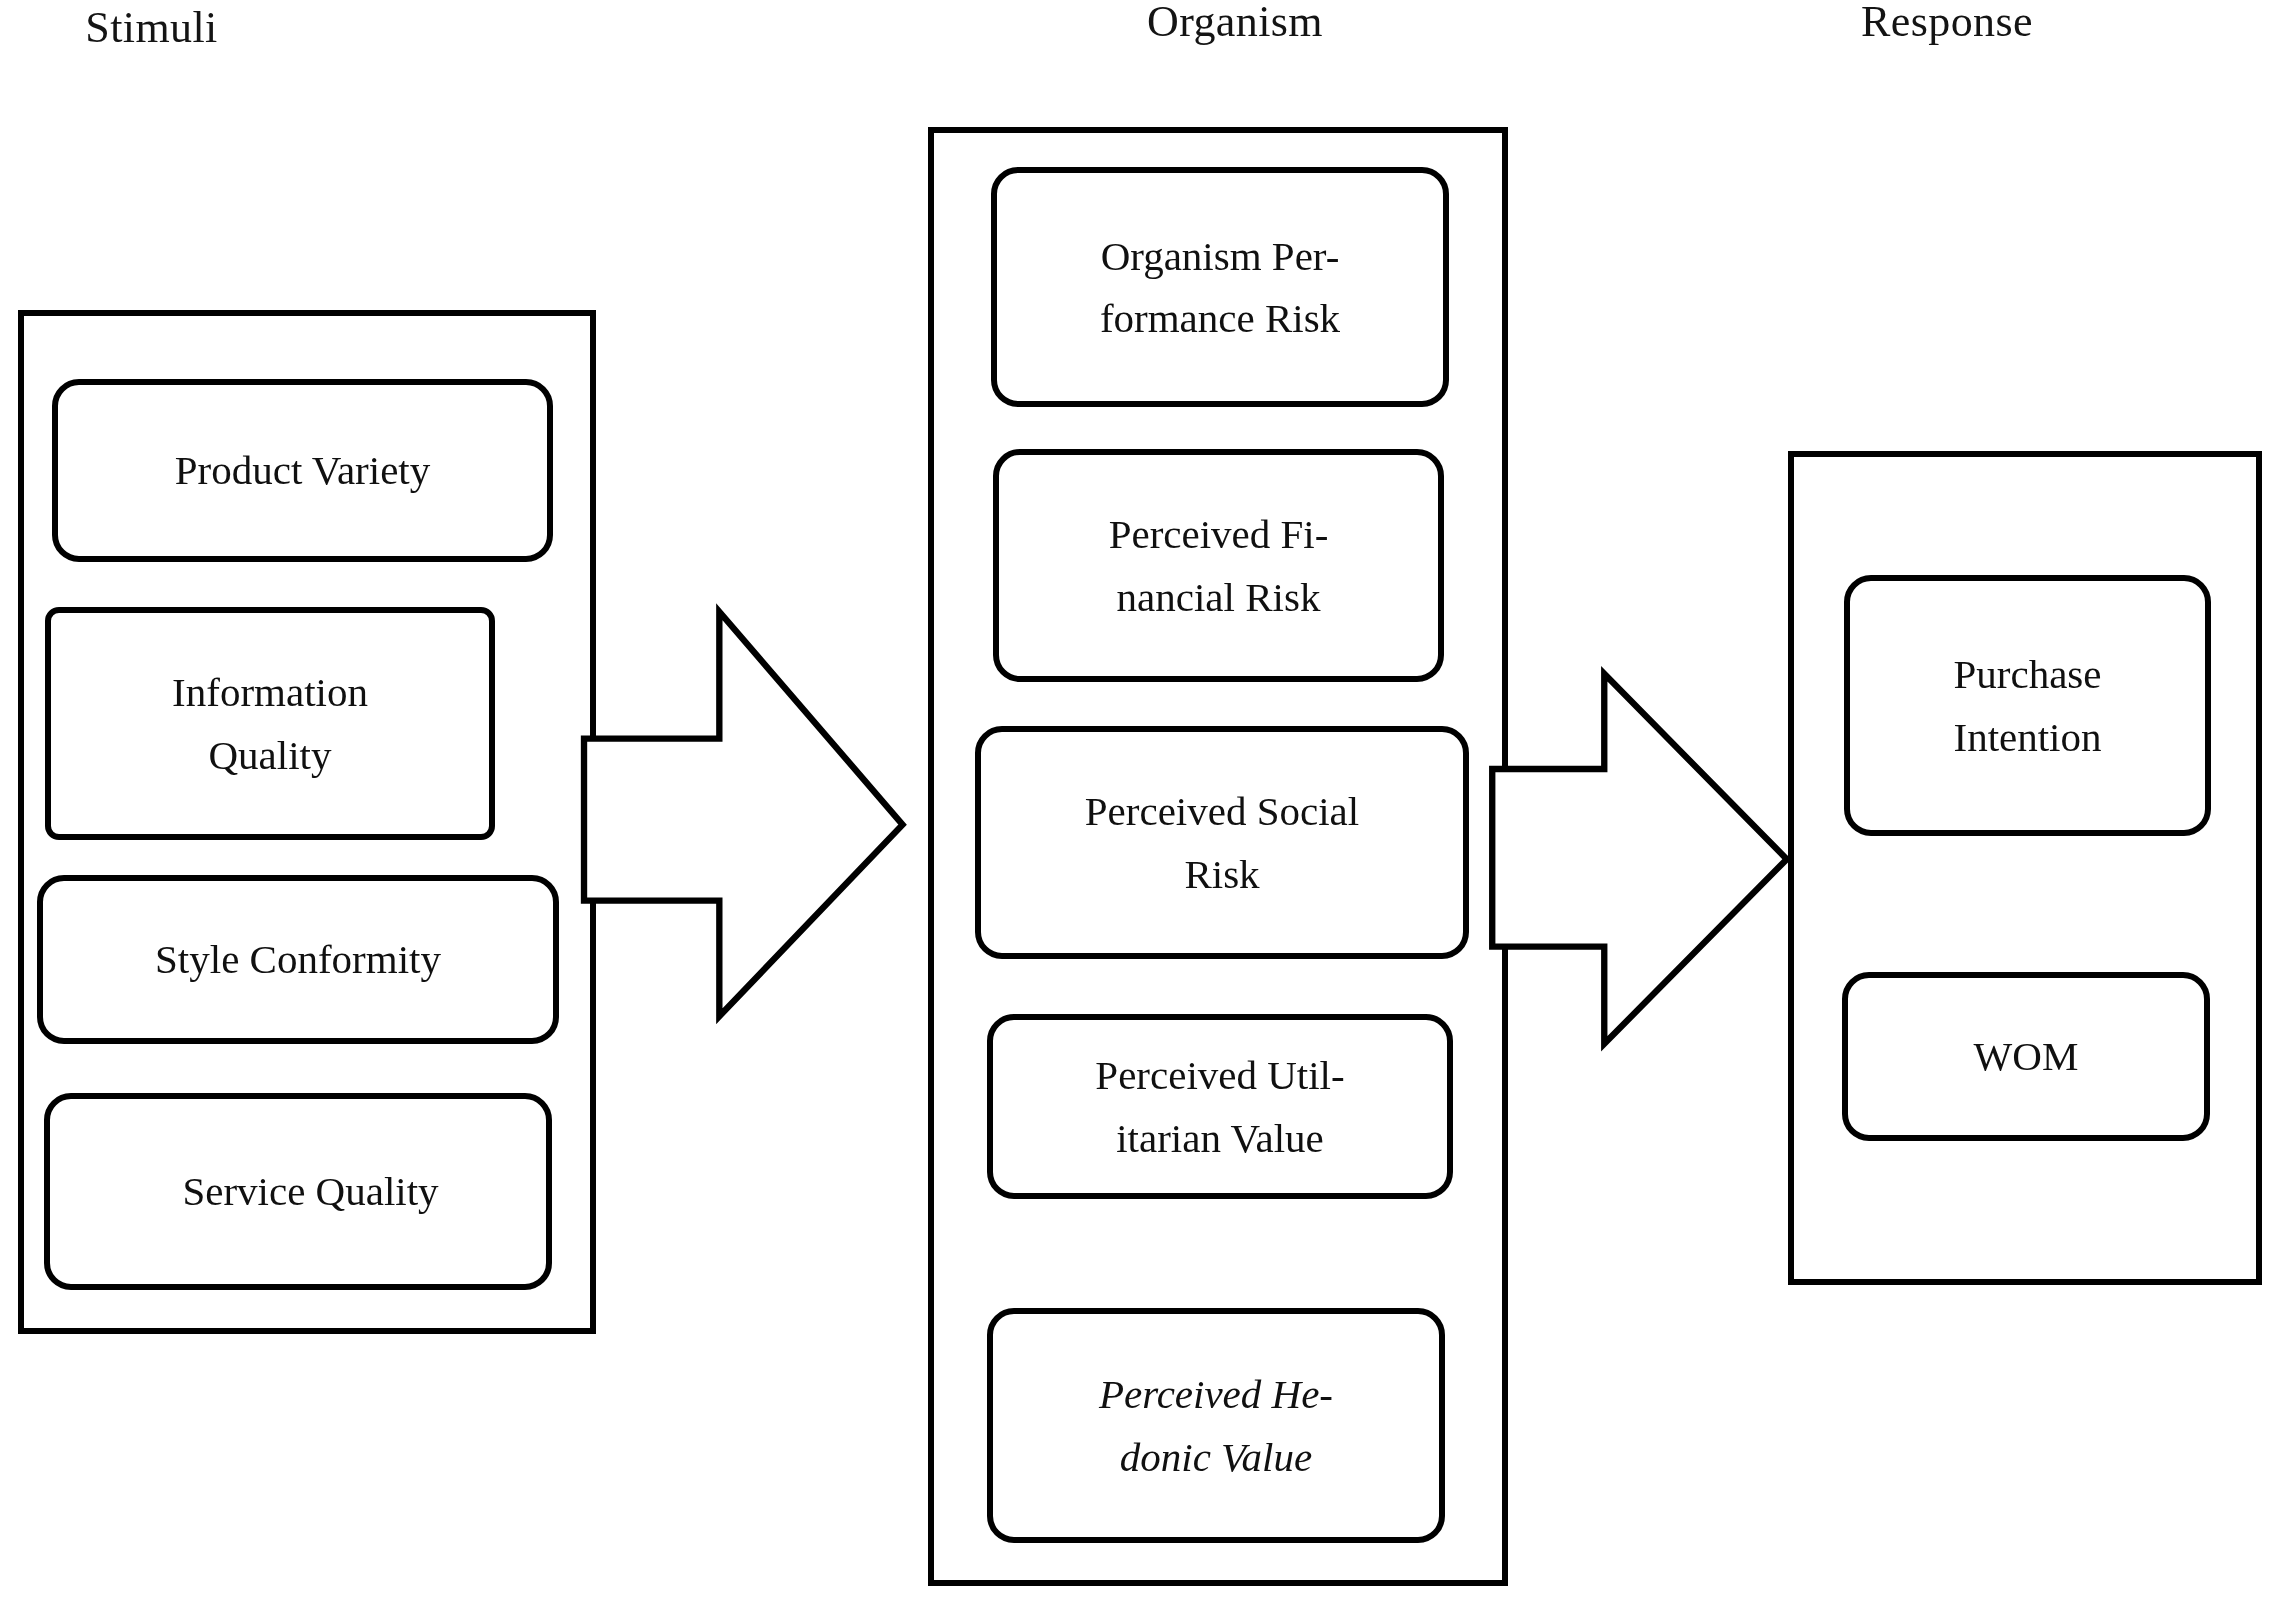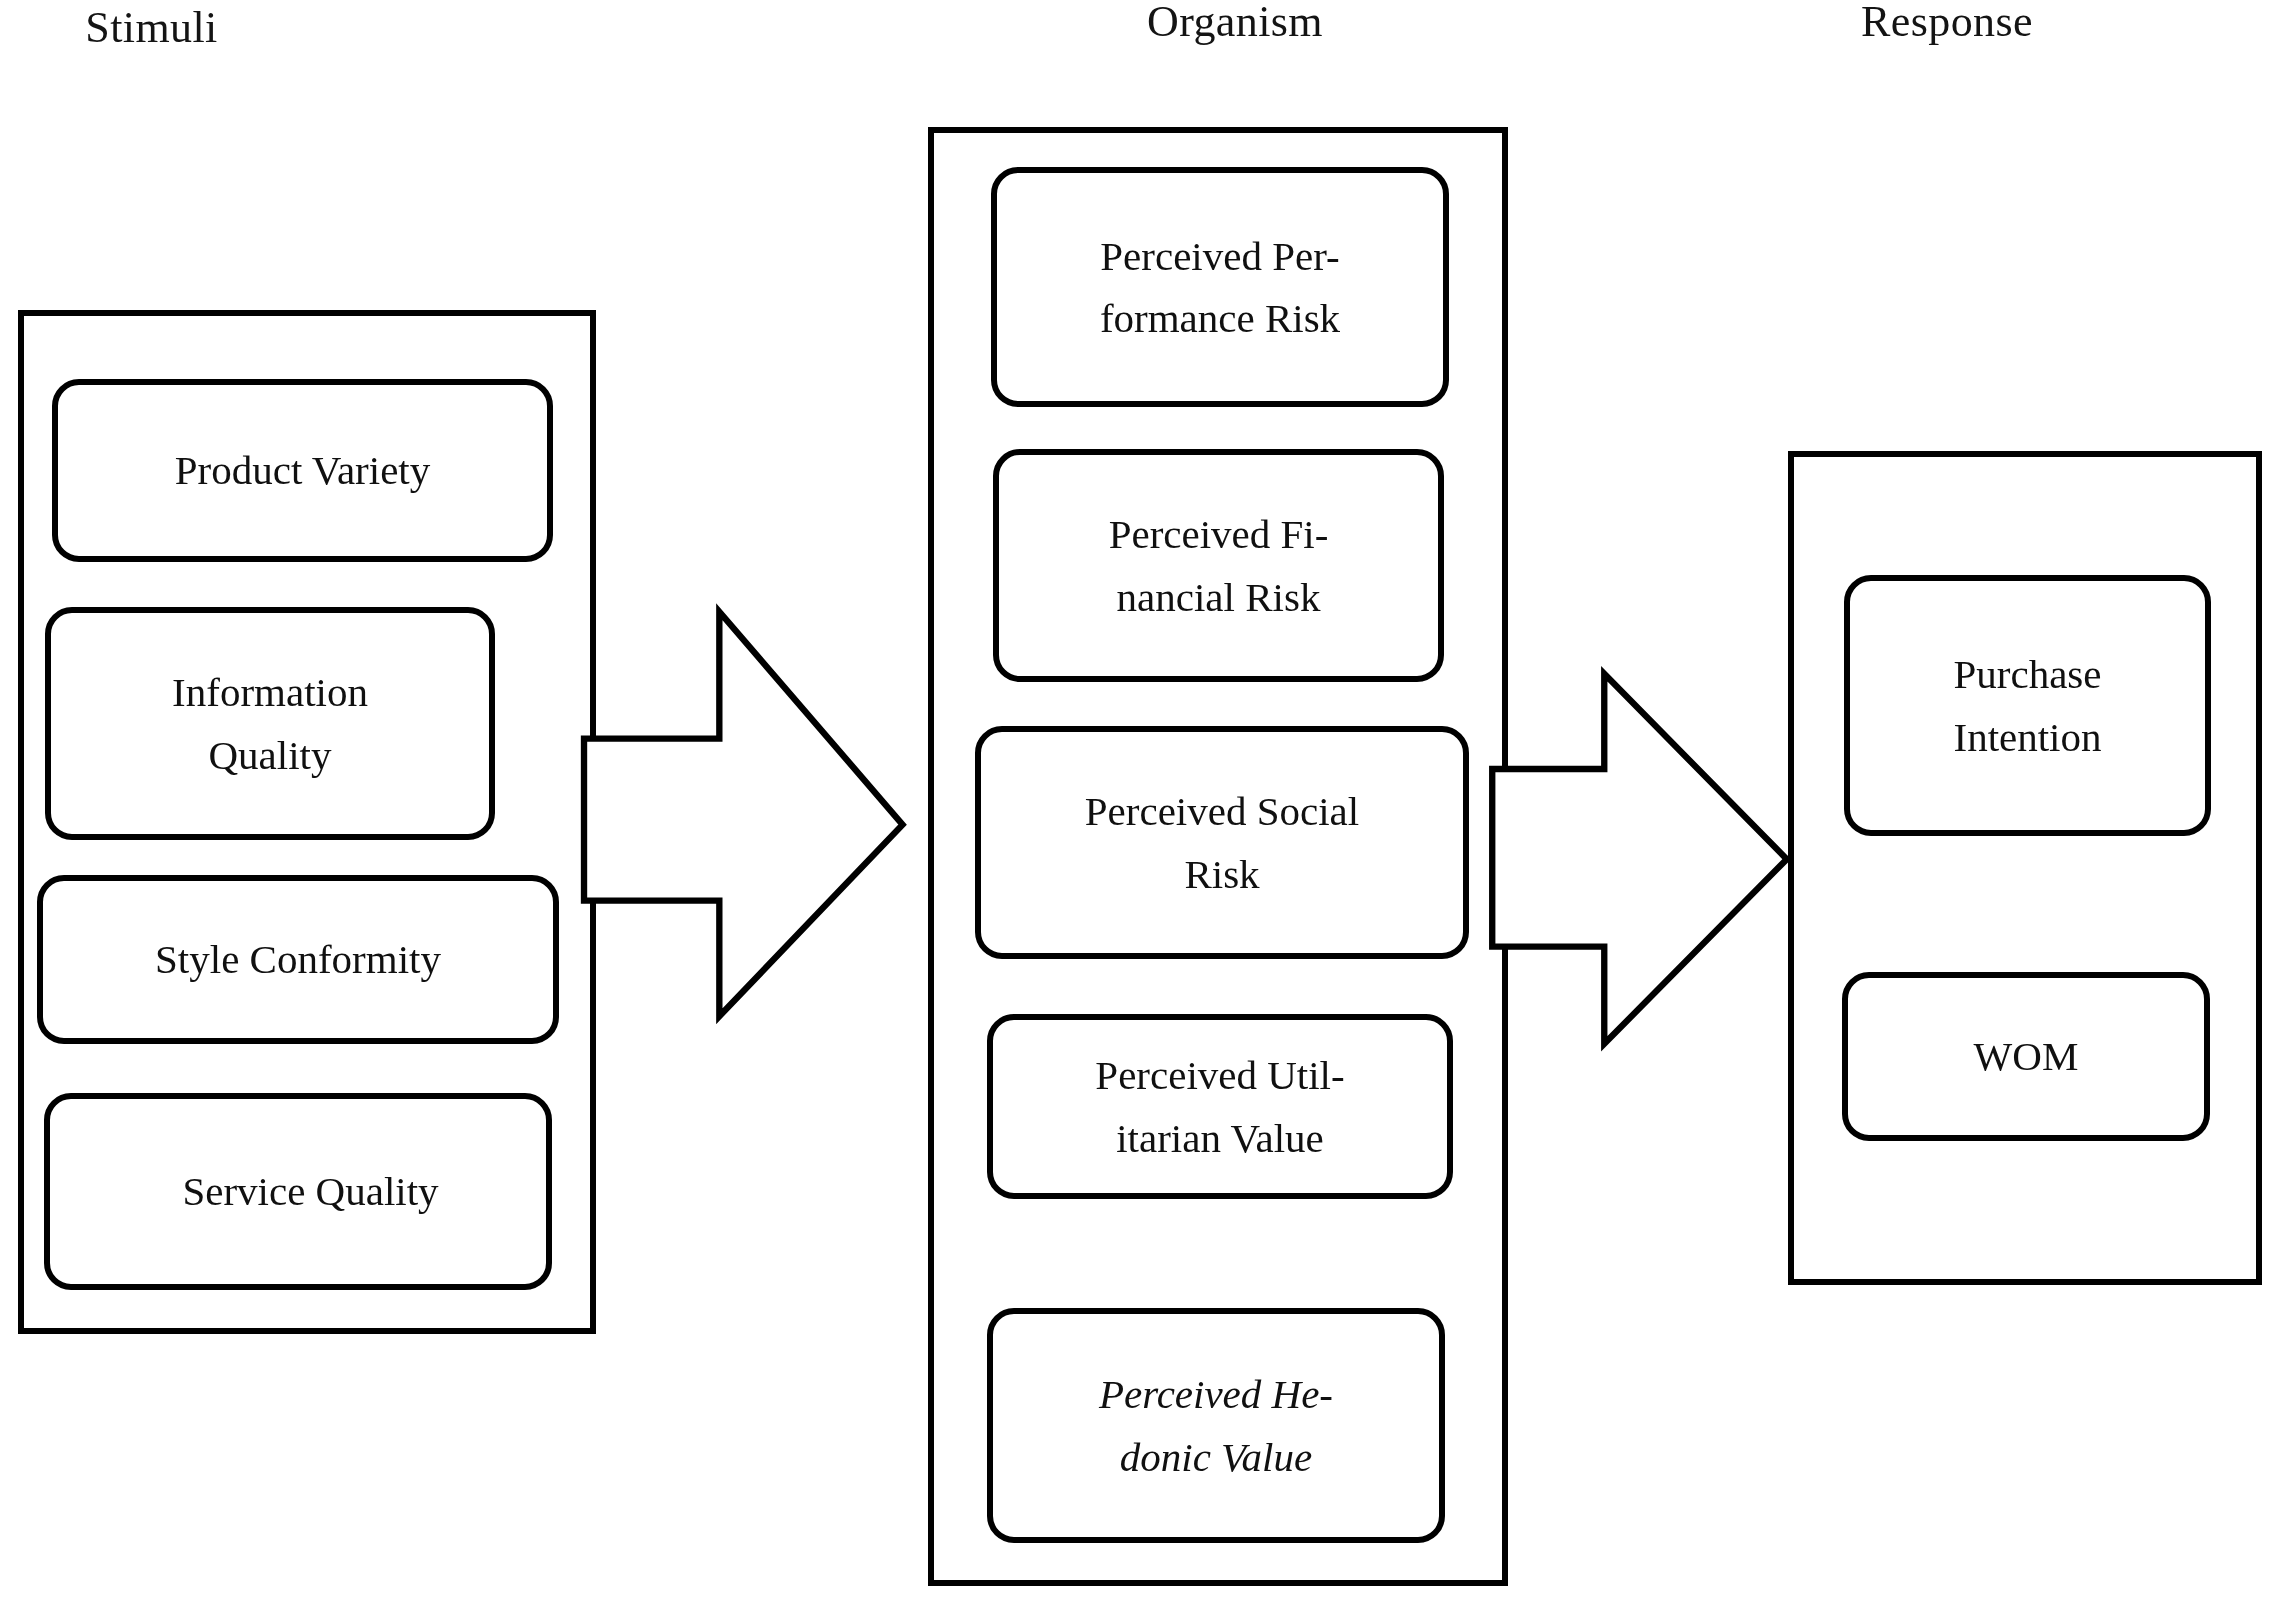--- a/index.html
+++ b/index.html
@@ -50,21 +50,21 @@
     text-align:center;
     font-size:41px;
     line-height:1.52;
     color:#101010;
     padding:2.8px 7px;
   }
   .node .lbl{display:block;white-space:pre-line;}
 
   
   #n-product-variety  {left:52px; top:379px;  width:501px; height:183px;}
-  #n-information-quality{left:45px;top:607px;  width:450px; height:233px;}
+  #n-information-quality{left:45px;top:607px;  width:450px; height:233px;border-radius:14px;}
   #n-style-conformity {left:37px; top:875px; width:522px; height:169px;}
   #n-service-quality  {left:44px; top:1093px; width:508px; height:197px;padding-left:32px;}
 
   
   #n-perf-risk    {left:991px; top:167px;  width:458px; height:240px;}
   #n-fin-risk     {left:993px; top:449px;  width:451px; height:233px;}
   #n-social-risk  {left:975px; top:726px; width:494px; height:233px;justify-content:center;}
   #n-util-value   {left:987px; top:1014px; width:466px; height:185px;}
   #n-hedonic-value{left:987px; top:1308px; width:458px; height:235px;font-style:italic;}
 
@@ -111,21 +111,21 @@
     <span class="lbl">Style Conformity</span>
   </div>
 
   <div class="node" id="n-service-quality">
     <span class="lbl">Service Quality</span>
   </div>
 
   <div class="container" id="box-organism"></div>
 
   <div class="node" id="n-perf-risk">
-    <span class="lbl">Perceived Per-
+    <span class="lbl">Organism Per-
 formance Risk</span>
   </div>
 
   <div class="node" id="n-fin-risk">
     <span class="lbl">Perceived Fi-
 nancial Risk</span>
   </div>
 
   <div class="node" id="n-social-risk">
     <span class="lbl">Perceived Social

